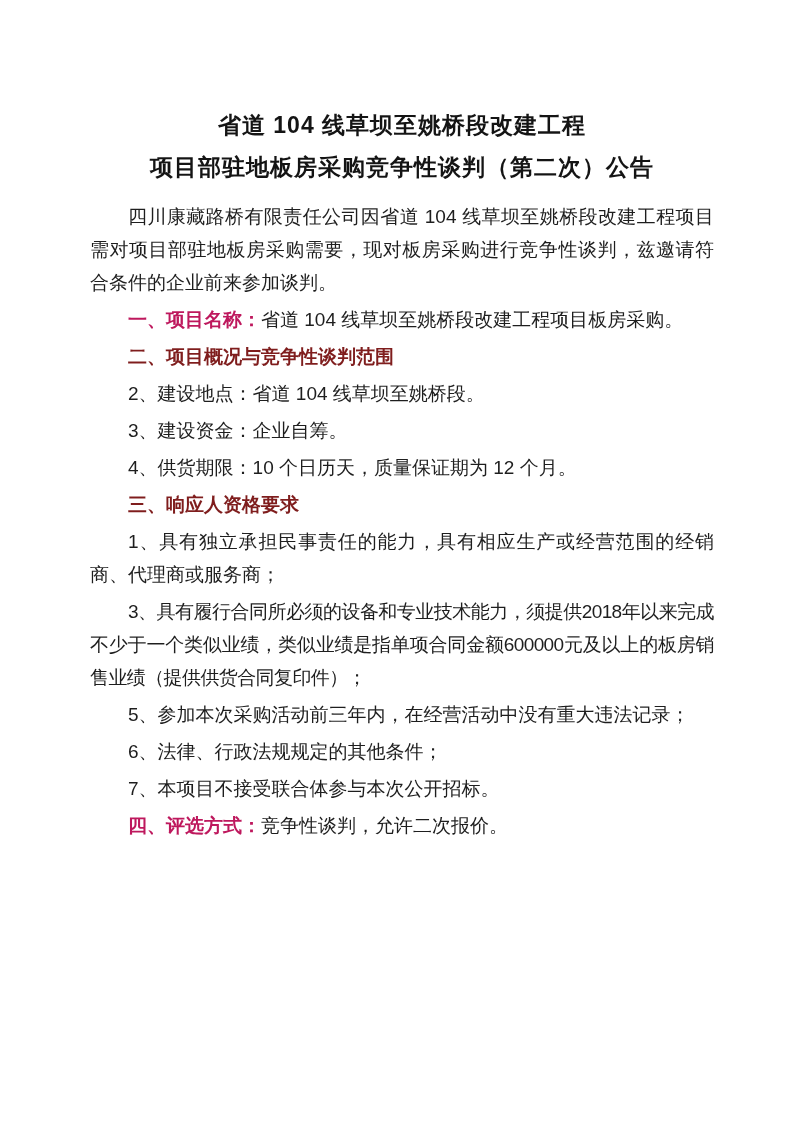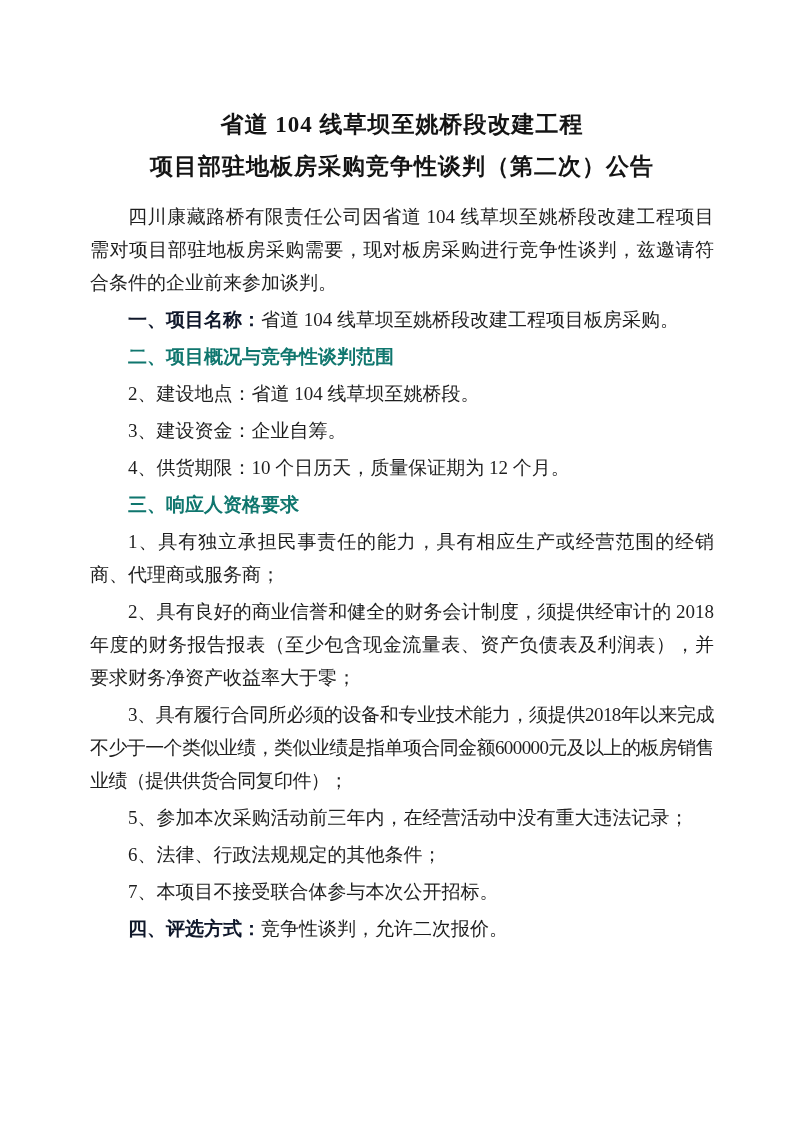--- a/index.html
+++ b/index.html
@@ -6,21 +6,21 @@
     margin: 0;
     padding: 0;
     background: #ffffff;
   }
   .page {
     position: relative;
     width: 800px;
     height: 950px;
     background: #ffffff;
     overflow: hidden;
-    font-family: Liberation Serif, serif;
+    font-family: Liberation Sans, sans-serif;
     color: #1e1e1e;
   }
   .content {
     position: absolute;
     top: 108px;
     left: 86px;
     width: 632px;
   }
   .doc-title {
     font-size: 23px;
@@ -39,25 +39,25 @@
     line-height: 33px;
     margin: 4px;
     text-align: justify;
     color: #1e1e1e;
   }
   .indent {
     text-indent: 2em;
   }
   .bold {
     font-weight: bold;
-    color: #0f766e;
+    color: #7f1d1d;
   }
   .para strong {
     font-weight: bold;
-    color: #0f172a;
+    color: #be185d;
   }
   .tight {
     letter-spacing: -0.6px;
   }
   .speck {
     position: absolute;
     left: 573px;
     top: 1080px;
     width: 4px;
     height: 4px;
@@ -78,21 +78,20 @@
 
     <p class="para indent"><strong>一、项目名称：</strong><span>省道 104 线草坝至姚桥段改建工程项目板房采购。</span></p>
 
     <p class="para indent bold">二、项目概况与竞争性谈判范围</p>
     <p class="para indent">2、建设地点：省道 104 线草坝至姚桥段。</p>
     <p class="para indent">3、建设资金：企业自筹。</p>
     <p class="para indent">4、供货期限：10 个日历天，质量保证期为 12 个月。</p>
 
     <p class="para indent bold">三、响应人资格要求</p>
     <p class="para indent">1、具有独立承担民事责任的能力，具有相应生产或经营范围的经销商、代理商或服务商；</p>
-    <p class="para indent">2、具有良好的商业信誉和健全的财务会计制度，须提供经审计的 2018 年度的财务报告报表（至少包含现金流量表、资产负债表及利润表），并要求财务净资产收益率大于零；</p>
     <p class="para indent tight">3、具有履行合同所必须的设备和专业技术能力，须提供2018年以来完成不少于一个类似业绩，类似业绩是指单项合同金额600000元及以上的板房销售业绩（提供供货合同复印件）；</p>
     <p class="para indent">5、参加本次采购活动前三年内，在经营活动中没有重大违法记录；</p>
     <p class="para indent">6、法律、行政法规规定的其他条件；</p>
     <p class="para indent">7、本项目不接受联合体参与本次公开招标。</p>
 
     <p class="para indent"><strong>四、评选方式：</strong><span>竞争性谈判，允许二次报价。</span></p>
 
   </div>
 
   <div class="speck"></div>

